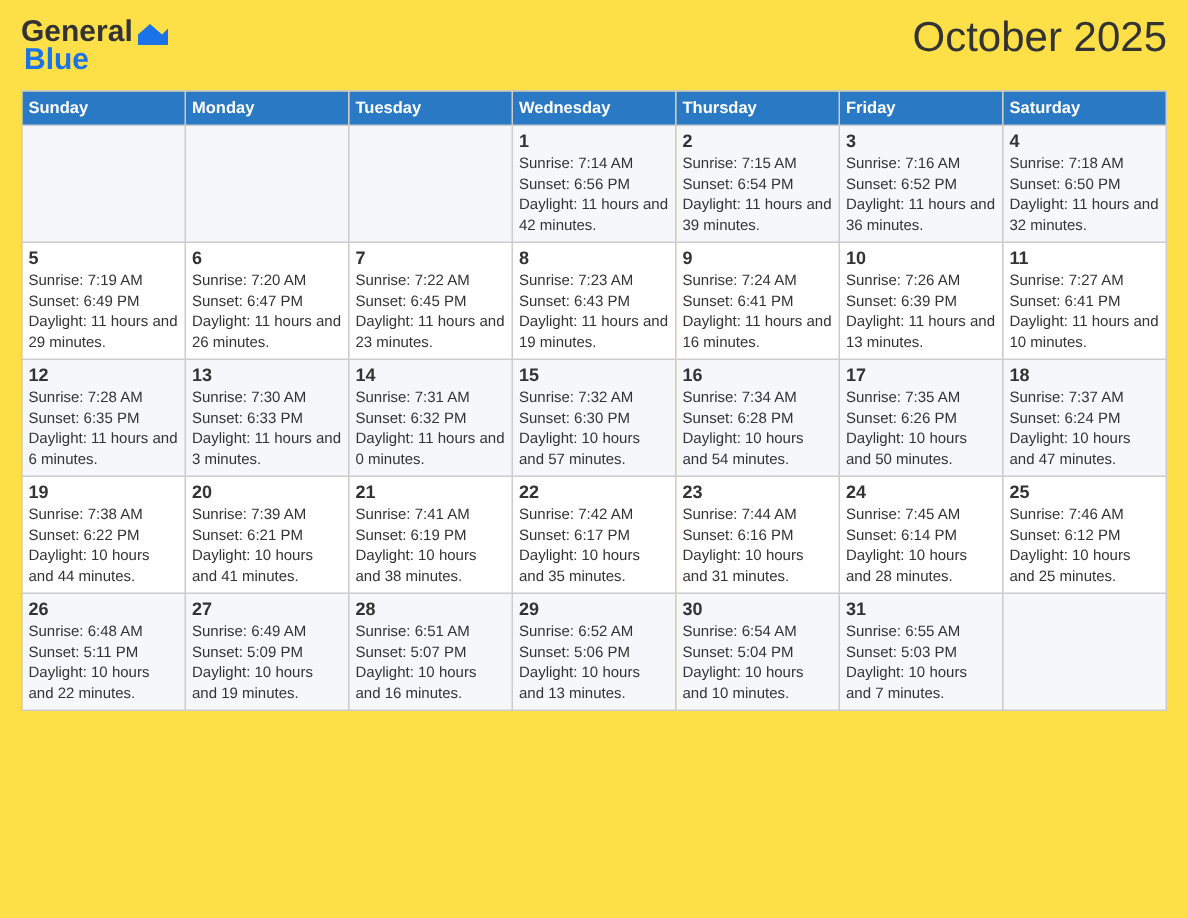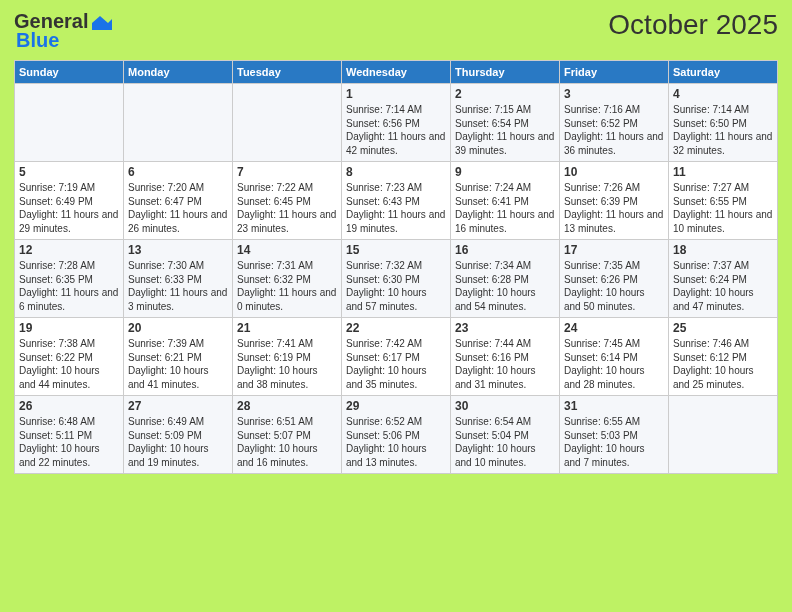--- a/index.html
+++ b/index.html
@@ -7,21 +7,21 @@
       font-family: Arial, sans-serif;
       background: #fff;
       width: 792px;
       height: 612px;
       overflow: hidden;
     }
     .page {
       width: 792px;
       height: 612px;
       padding: 10px 14px 16px 14px;
-      background: #bef264;
+      background: #fde047;
     }
     .header {
       display: flex;
       justify-content: space-between;
       align-items: flex-start;
       margin-bottom: 8px;
     }
     .logo {
       display: flex;
       flex-direction: column;
@@ -134,21 +134,21 @@
 Daylight: 11 hours and 39 minutes.</div>
           </td>
           <td>
             <span class="day-num">3</span>
             <div class="day-info">Sunrise: 7:16 AM
 Sunset: 6:52 PM
 Daylight: 11 hours and 36 minutes.</div>
           </td>
           <td>
             <span class="day-num">4</span>
-            <div class="day-info">Sunrise: 7:14 AM
+            <div class="day-info">Sunrise: 7:18 AM
 Sunset: 6:50 PM
 Daylight: 11 hours and 32 minutes.</div>
           </td>
         </tr>
         <tr>
           <td>
             <span class="day-num">5</span>
             <div class="day-info">Sunrise: 7:19 AM
 Sunset: 6:49 PM
 Daylight: 11 hours and 29 minutes.</div>
@@ -179,21 +179,21 @@
           </td>
           <td>
             <span class="day-num">10</span>
             <div class="day-info">Sunrise: 7:26 AM
 Sunset: 6:39 PM
 Daylight: 11 hours and 13 minutes.</div>
           </td>
           <td>
             <span class="day-num">11</span>
             <div class="day-info">Sunrise: 7:27 AM
-Sunset: 6:55 PM
+Sunset: 6:41 PM
 Daylight: 11 hours and 10 minutes.</div>
           </td>
         </tr>
         <tr>
           <td>
             <span class="day-num">12</span>
             <div class="day-info">Sunrise: 7:28 AM
 Sunset: 6:35 PM
 Daylight: 11 hours and 6 minutes.</div>
           </td>

